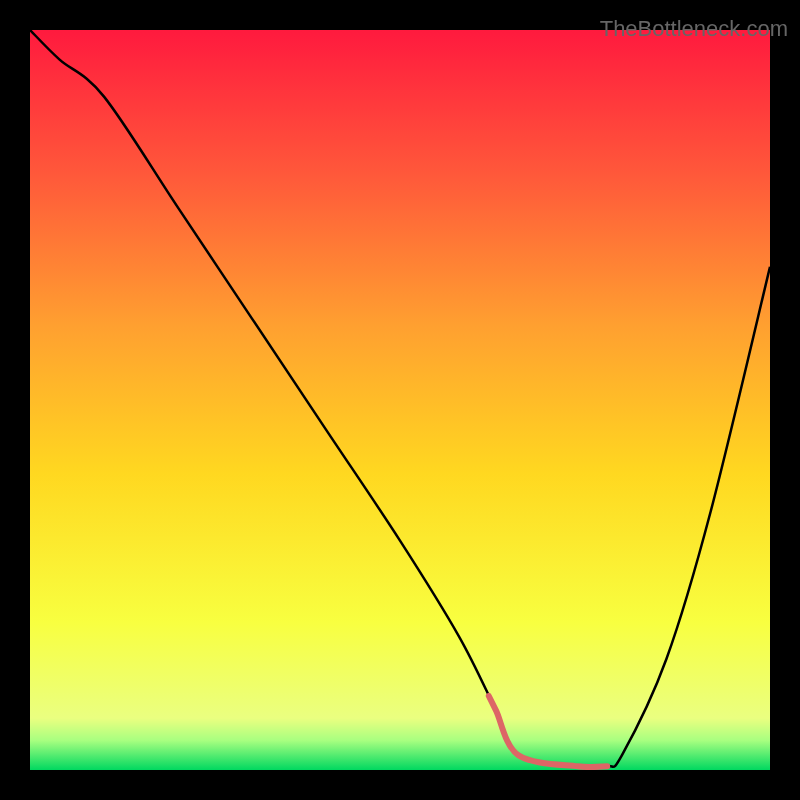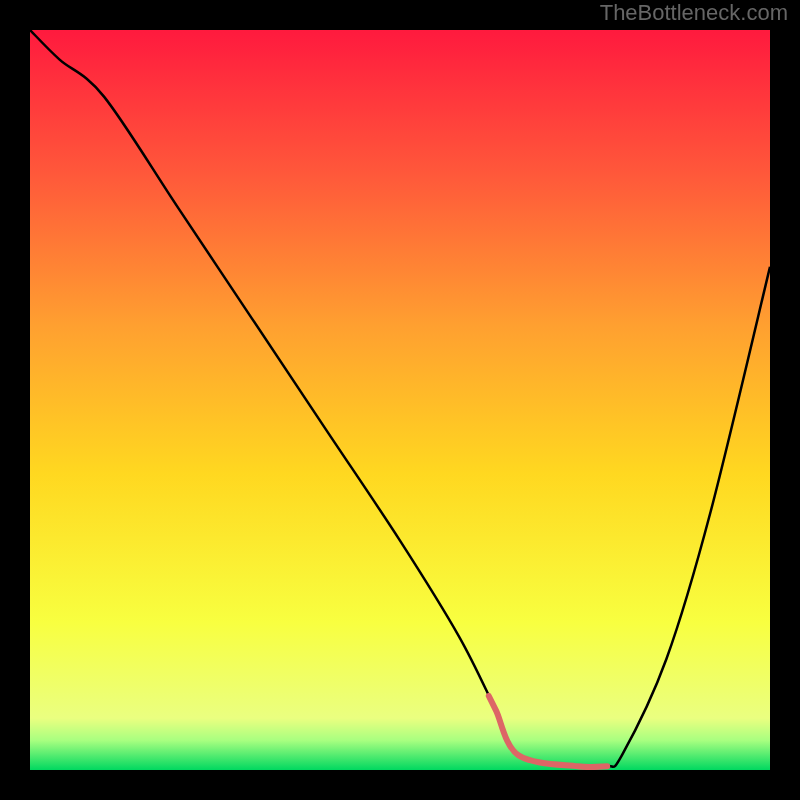--- a/index.html
+++ b/index.html
@@ -6,21 +6,21 @@
     margin: 0;
     padding: 0;
     background: #000;
     width: 800px;
     height: 800px;
     position: relative;
     font-family: Arial, Helvetica, sans-serif;
   }
   .watermark {
     position: absolute;
-    top: 0;
+    top: 16px;
     right: 12px;
     color: #666;
     font-size: 22px;
     font-weight: 500;
     z-index: 10;
   }
   .chart-outer {
     position: absolute;
     top: 30px;
     left: 30px;

